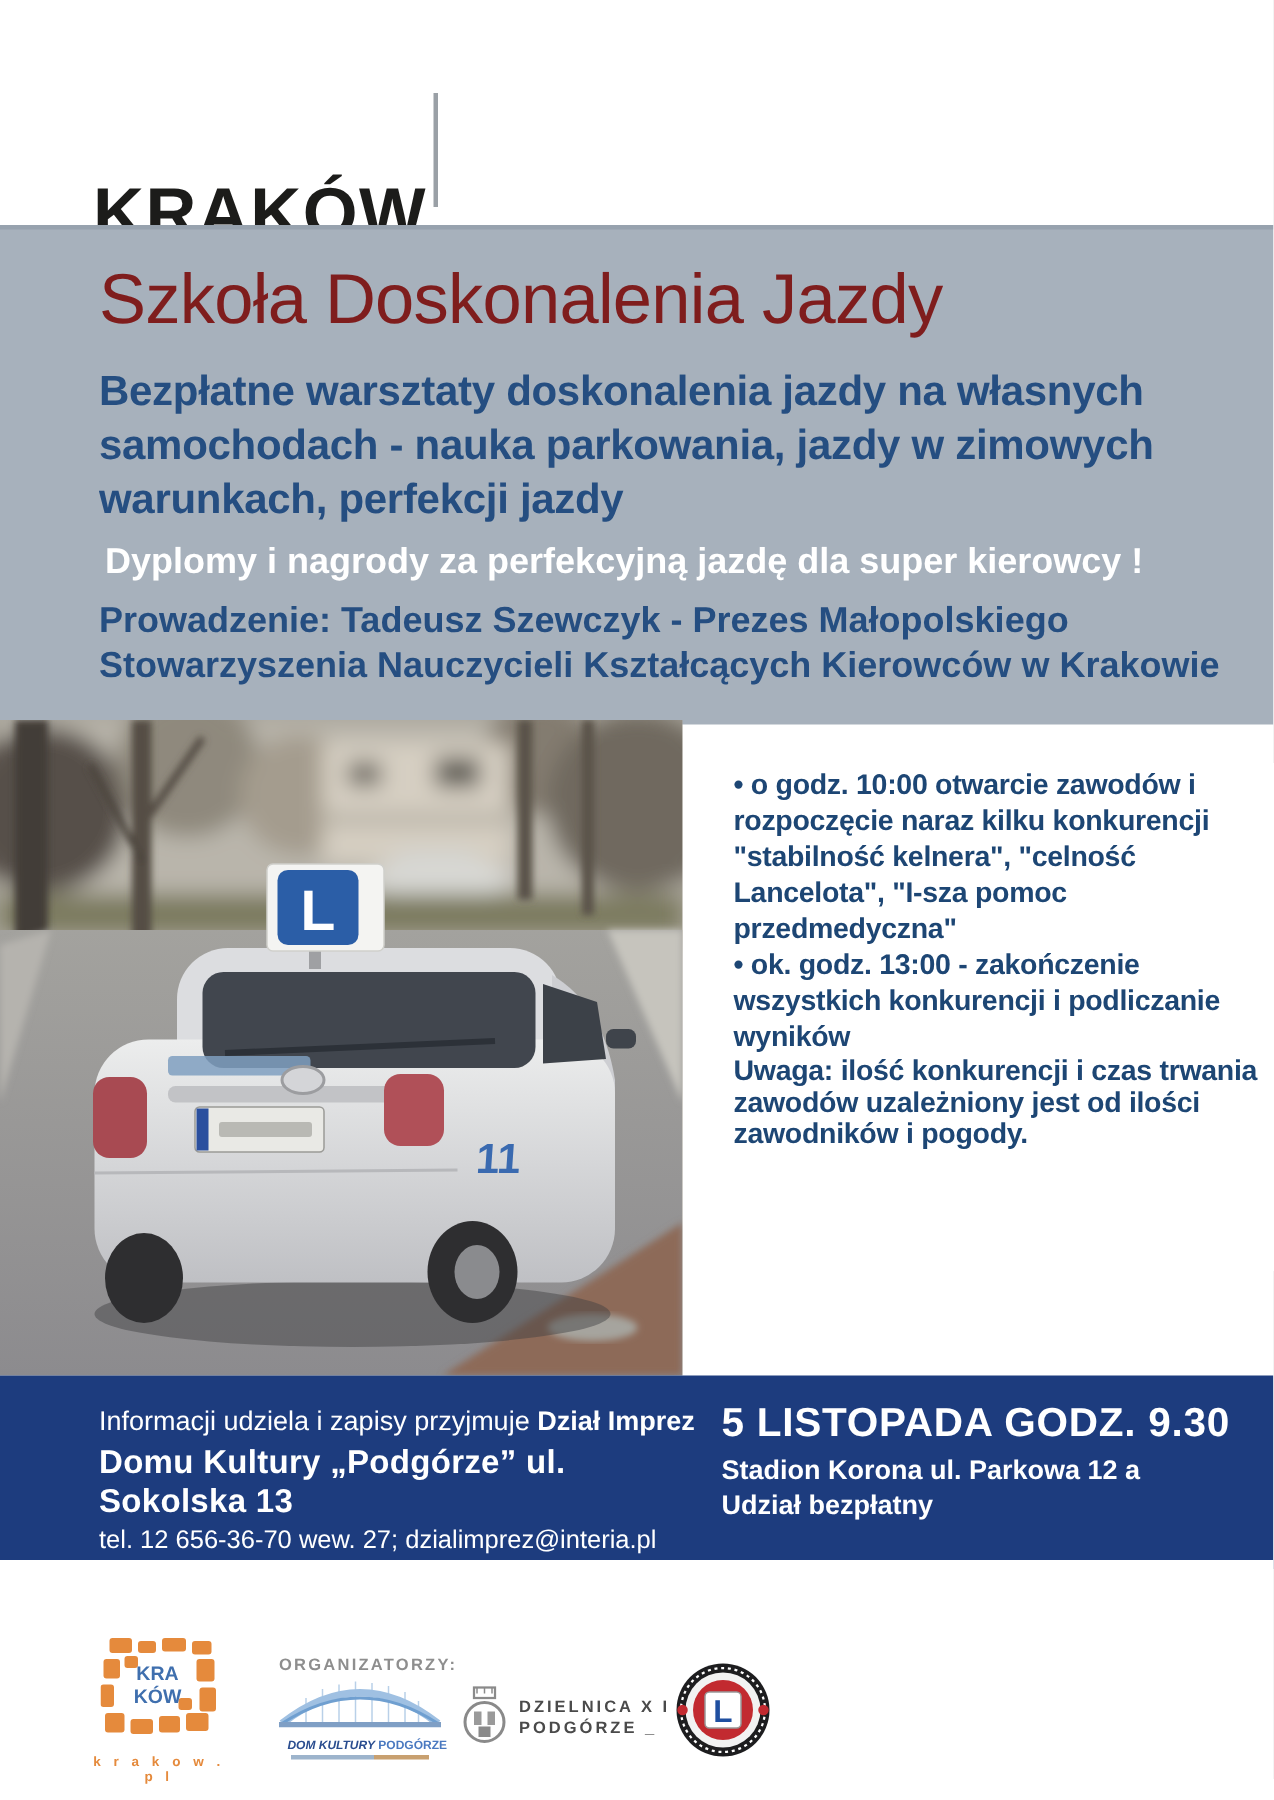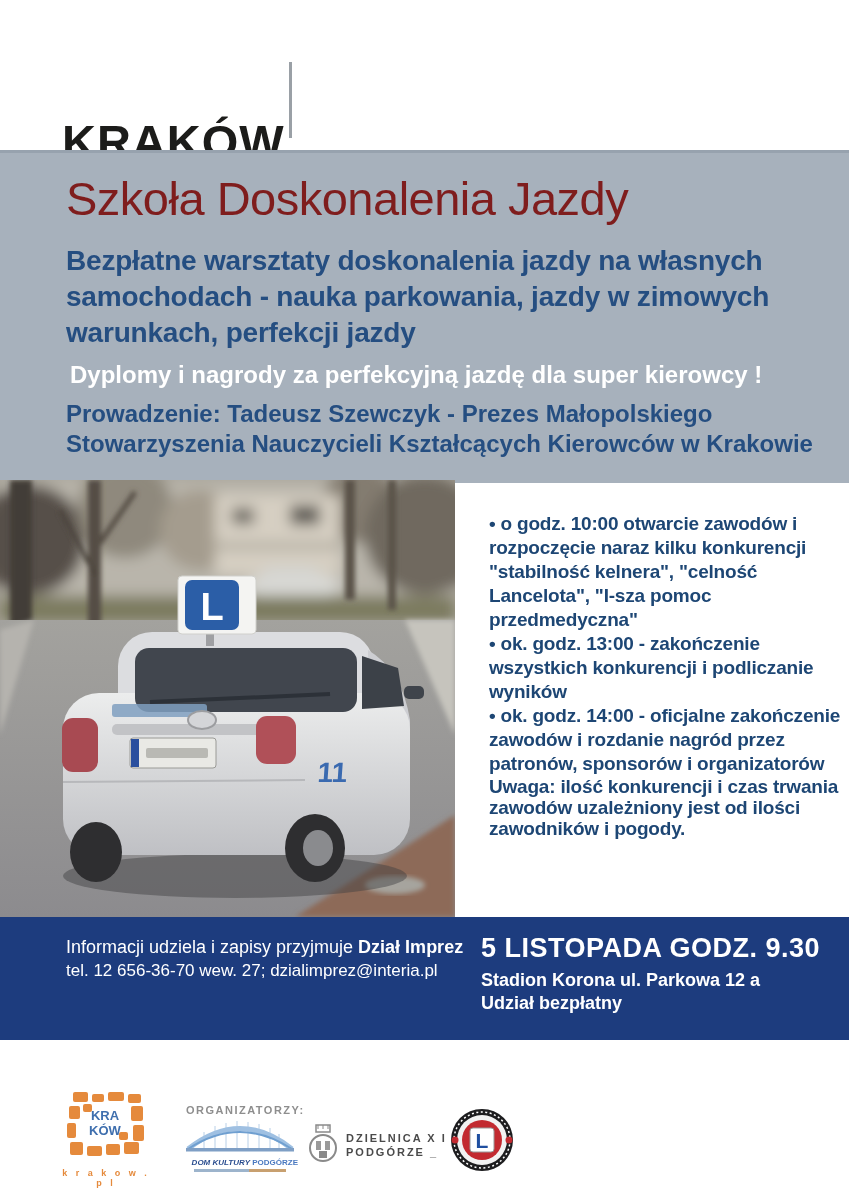--- a/index.html
+++ b/index.html
@@ -181,27 +181,27 @@
         <rect x="178" y="96" width="78" height="58" rx="4" fill="#f4f4f2" stroke="#d0d0cc"></rect>
         <rect x="185" y="100" width="54" height="50" rx="7" fill="#2b5ea7"></rect>
         <text x="212" y="140" font-size="38" font-weight="bold" fill="#ffffff" text-anchor="middle" font-family="Liberation Sans, sans-serif">L</text>
       </g>
     </svg>
   </div>
 
   <section class="schedule">
     <p class="item-2">• o godz. 10:00 otwarcie zawodów i rozpoczęcie naraz kilku konkurencji "stabilność kelnera", "celność Lancelota", "I-sza pomoc przedmedyczna"</p>
     <p class="item-3">• ok. godz. 13:00 - zakończenie wszystkich konkurencji i podliczanie wyników</p>
-    <p class="item-4">• ok. godz. 14:00 - oficjalne zakończenie zawodów i rozdanie nagród przez patronów, sponsorów i organizatorów</p>
     <p class="note">Uwaga: ilość konkurencji i czas trwania zawodów uzależniony jest od ilości zawodników i pogody.</p>
   </section>
 
   <section class="navy">
     <div class="contact">
       <p class="contact-line1"><span>Informacji udziela i zapisy przyjmuje </span><b>Dział Imprez</b></p>
+      <p class="contact-line2">Domu Kultury „Podgórze” ul. Sokolska 13</p>
       <p class="contact-line3">tel. 12 656-36-70  wew. 27; dzialimprez@interia.pl</p>
     </div>
     <div class="event">
       <p class="event-date">5 LISTOPADA GODZ. 9.30</p>
       <p class="event-loc">Stadion Korona ul. Parkowa 12 a</p>
       <p class="event-fee">Udział bezpłatny</p>
     </div>
   </section>
 
   <section class="logos">

